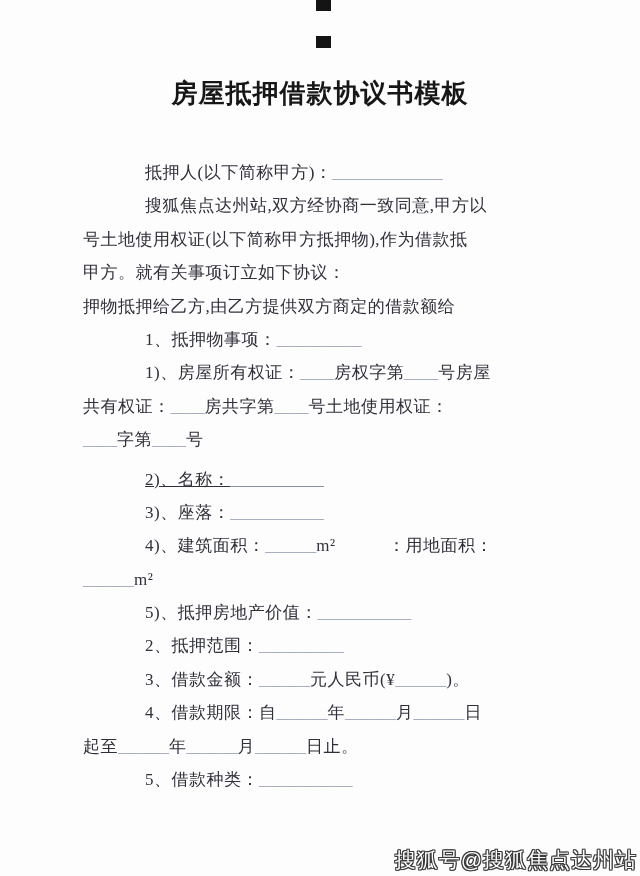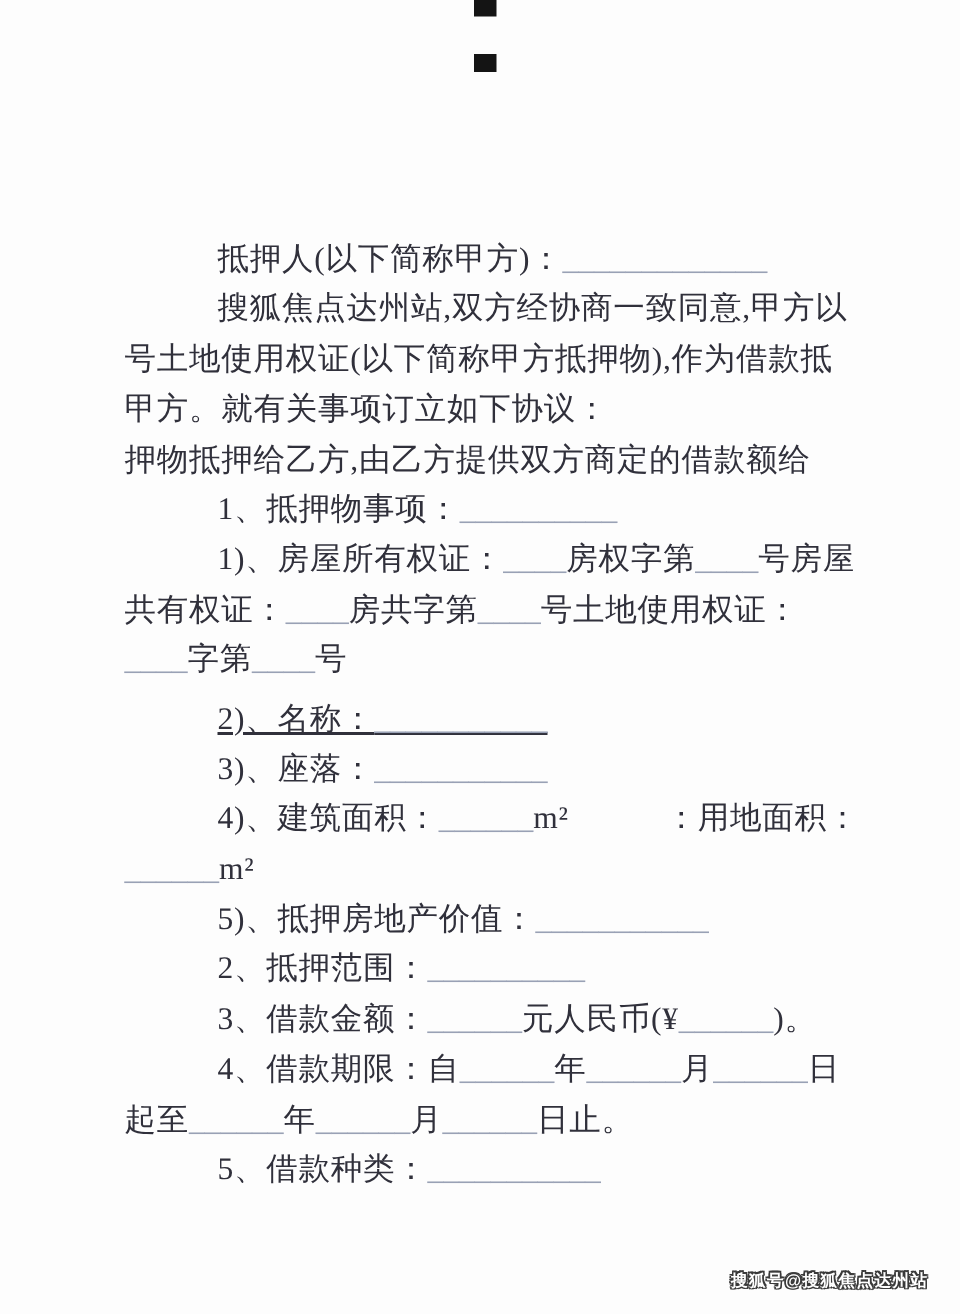--- a/index.html
+++ b/index.html
@@ -36,60 +36,61 @@
     font-size: 26px;
     letter-spacing: 1px;
     color: #161616;
   }
 
   .doc-body {
     position: absolute;
     top: 156px;
     left: 83px;
     width: 520px;
-    font-size: 21px;
+    font-size: 17px;
     line-height: 33.4px;
     color: #30303b;
     letter-spacing: 0.5px;
   }
   .line {
     white-space: pre;
     height: 33.4px;
   }
   .line.indent { padding-left: 62px; }
   .line.gap    { margin-top: 6px; text-decoration: underline; }
   .blank {
     color: #99a1b5;
     letter-spacing: 0;
   }
 
   .watermark {
     position: absolute;
     top: 846px;
-    right: 21px;
+    right: 3px;
     font-family: "Liberation Sans", sans-serif;
-    font-weight: bold;
-    font-size: 11px;
+    font-weight: normal;
+    font-size: 21px;
     letter-spacing: 1px;
     color: #ffffff;
     text-shadow:
       -1px 0 0 #3a3a3a, 1px 0 0 #3a3a3a,
       0 -1px 0 #3a3a3a, 0 1px 0 #3a3a3a,
       -1px -1px 0 #3a3a3a, 1px 1px 0 #3a3a3a,
       -1px 1px 0 #3a3a3a, 1px -1px 0 #3a3a3a;
   }
 </style>
 </head>
 <body>
 
 <div id="page">
 
   <div class="topbar b1"></div>
   <div class="topbar b2"></div>
 
+  <div class="doc-title">房屋抵押借款协议书模板</div>
 
   <div class="doc-body">
 
   <div class="line indent">抵押人(以下简称甲方)：<span class="blank">_____________</span></div>
       <div class="line indent">搜狐焦点达州站,双方经协商一致同意,甲方以</div>
       <div class="line flush">号土地使用权证(以下简称甲方抵押物),作为借款抵</div>
       <div class="line flush">甲方。就有关事项订立如下协议：</div>
       <div class="line flush">押物抵押给乙方,由乙方提供双方商定的借款额给</div>
       <div class="line indent">1、抵押物事项：<span class="blank">__________</span></div>
       <div class="line indent">1)、房屋所有权证：<span class="blank">____</span>房权字第<span class="blank">____</span>号房屋</div>

